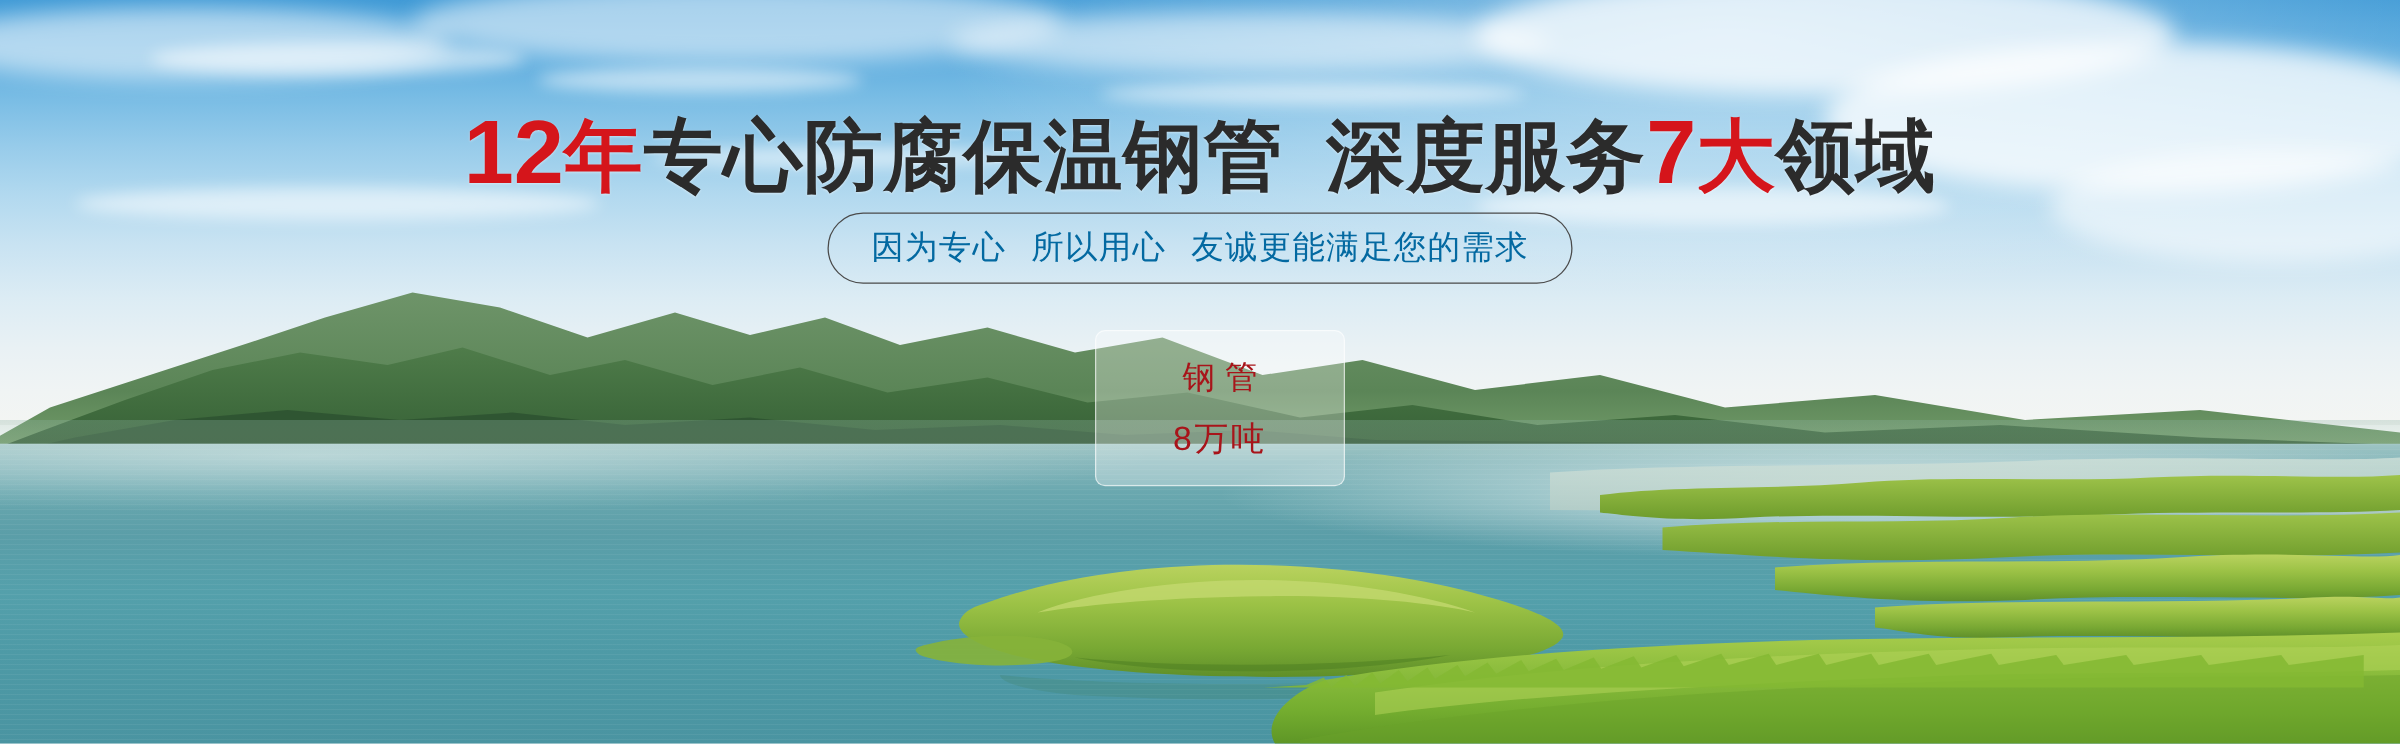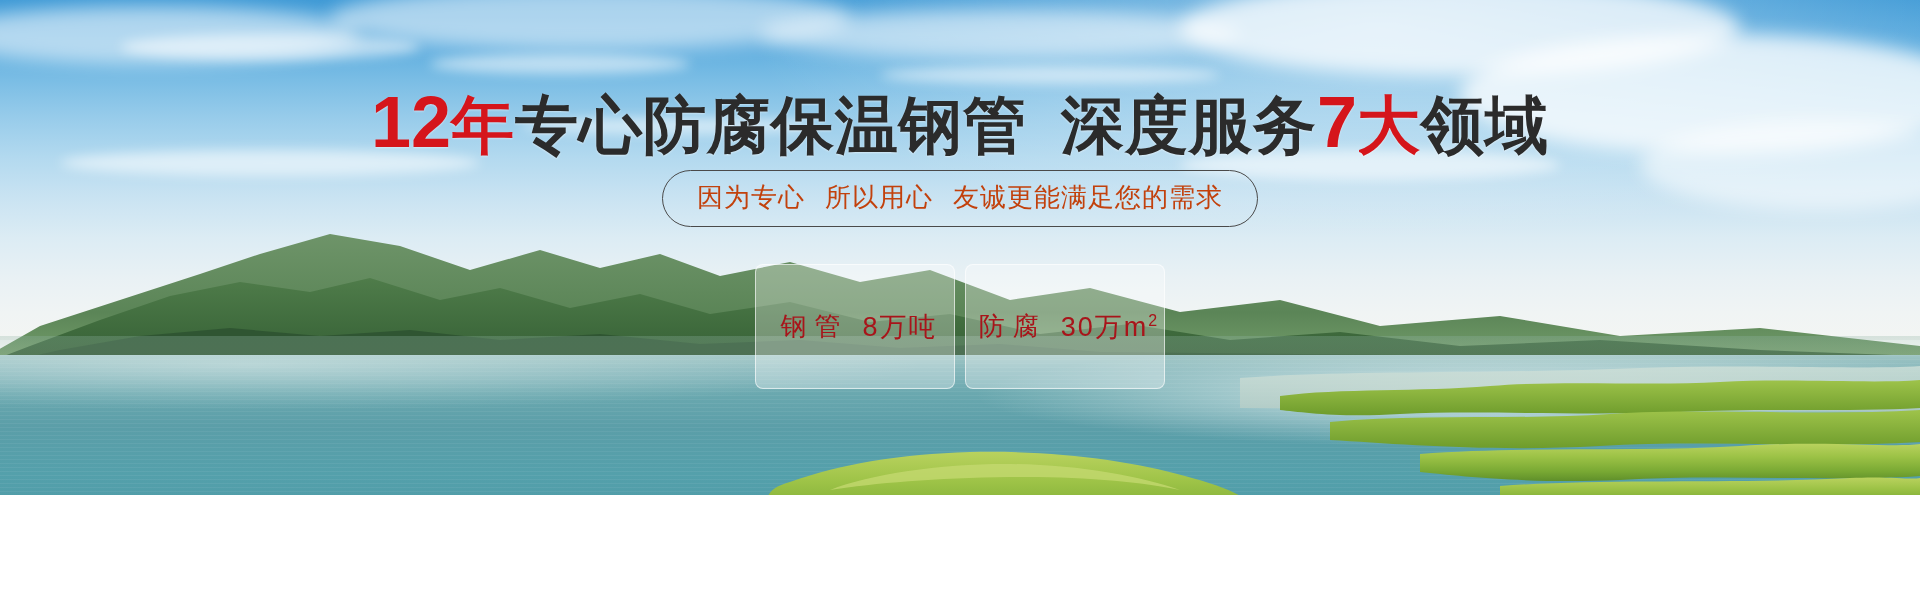--- a/index.html
+++ b/index.html
@@ -2,21 +2,21 @@
 <html><head>
 <meta charset="utf-8">
 <style>
   * { margin:0; padding:0; box-sizing:border-box; }
   html,body { width:1920px; height:595px; overflow:hidden; background:#fff; }
   body { font-family:"Liberation Sans","DejaVu Sans",sans-serif; }
 
   .banner{
     position:relative;
     width:1920px;
-    height:495px;
+    height:595px;
     overflow:hidden;
   }
 
   
   .sky{
     position:absolute; left:0; top:0; width:1920px; height:340px;
     background:
       linear-gradient(to bottom,
         #3f9ad6 0%,
         #56a8dd 10%,
@@ -92,44 +92,45 @@
   .headline .num{ font-size:72px; letter-spacing:0; }
   .headline .gap{ display:inline-block; width:34px; }
 
   .subtitle{
     position:absolute; left:50%; top:170px;
     transform:translateX(-50%);
     border:1.6px solid #4a4a4a;
     border-radius:30px;
     padding:9px 34px 11px 34px;
     font-size:26px;
-    color:#c2410c;
+    color:#0369a1;
     white-space:nowrap;
     letter-spacing:1px;
     background:transparent;
   }
   .subtitle .sp{ display:inline-block; width:20px; }
 
   
   .cards{
     position:absolute; left:50%; top:264px;
     transform:translateX(-50%);
     display:flex;
     gap:10px;
   }
   .card{
     width:200px; height:125px;
     border-radius:8px;
     border:1px solid rgba(255,255,255,0.62);
     background:rgba(255,255,255,0.30);
     display:flex;
-    flex-direction:row;
+    flex-direction:column;
     align-items:center;
     justify-content:center;
     gap:14px;
+    margin-left:32px;
   }
   .card .label{
     font-size:26px;
     color:#a8141a;
     letter-spacing:8px;
     text-indent:8px;
     font-weight:500;
   }
   .card .value{
     font-size:27px;
@@ -274,21 +275,17 @@
       <span>因为专心</span><span class="sp"></span><span>所以用心</span><span class="sp"></span><span>友诚更能满足您的需求</span>
     </div>
 
     <div class="cards">
 
       <div class="card">
         <div class="label">钢管</div>
         <div class="value"><span>8万吨</span></div>
       </div>
 
-      <div class="card">
-        <div class="label">防腐</div>
-        <div class="value"><span>30万m</span><sup>2</sup></div>
-      </div>
 
 
     </div>
   </div>
 </div>
 
 </body></html>

